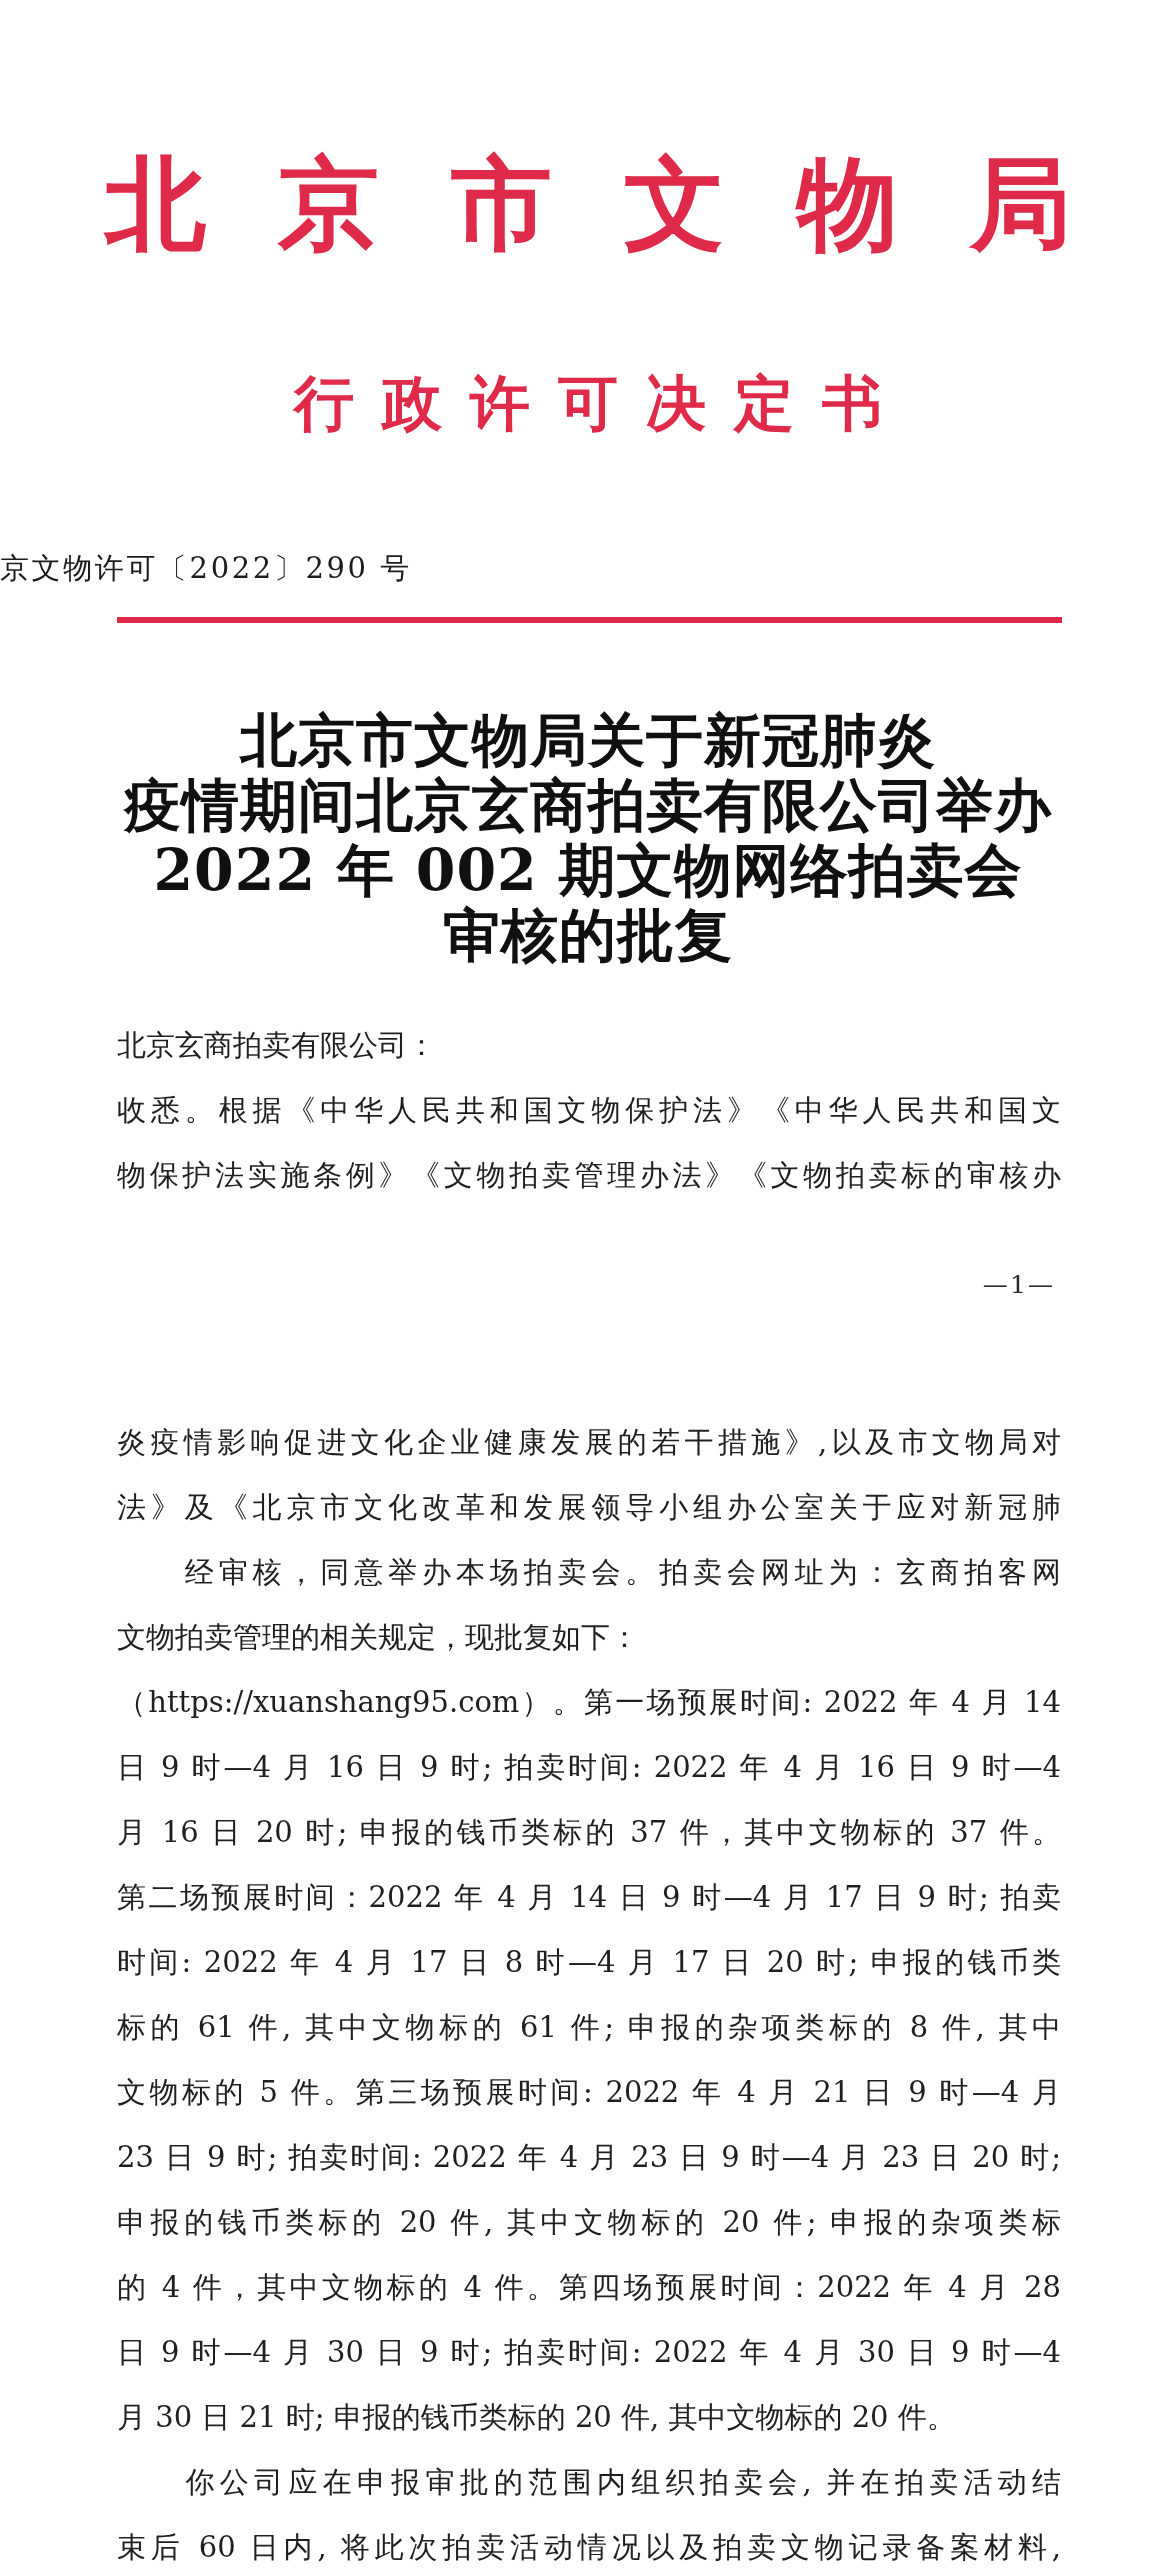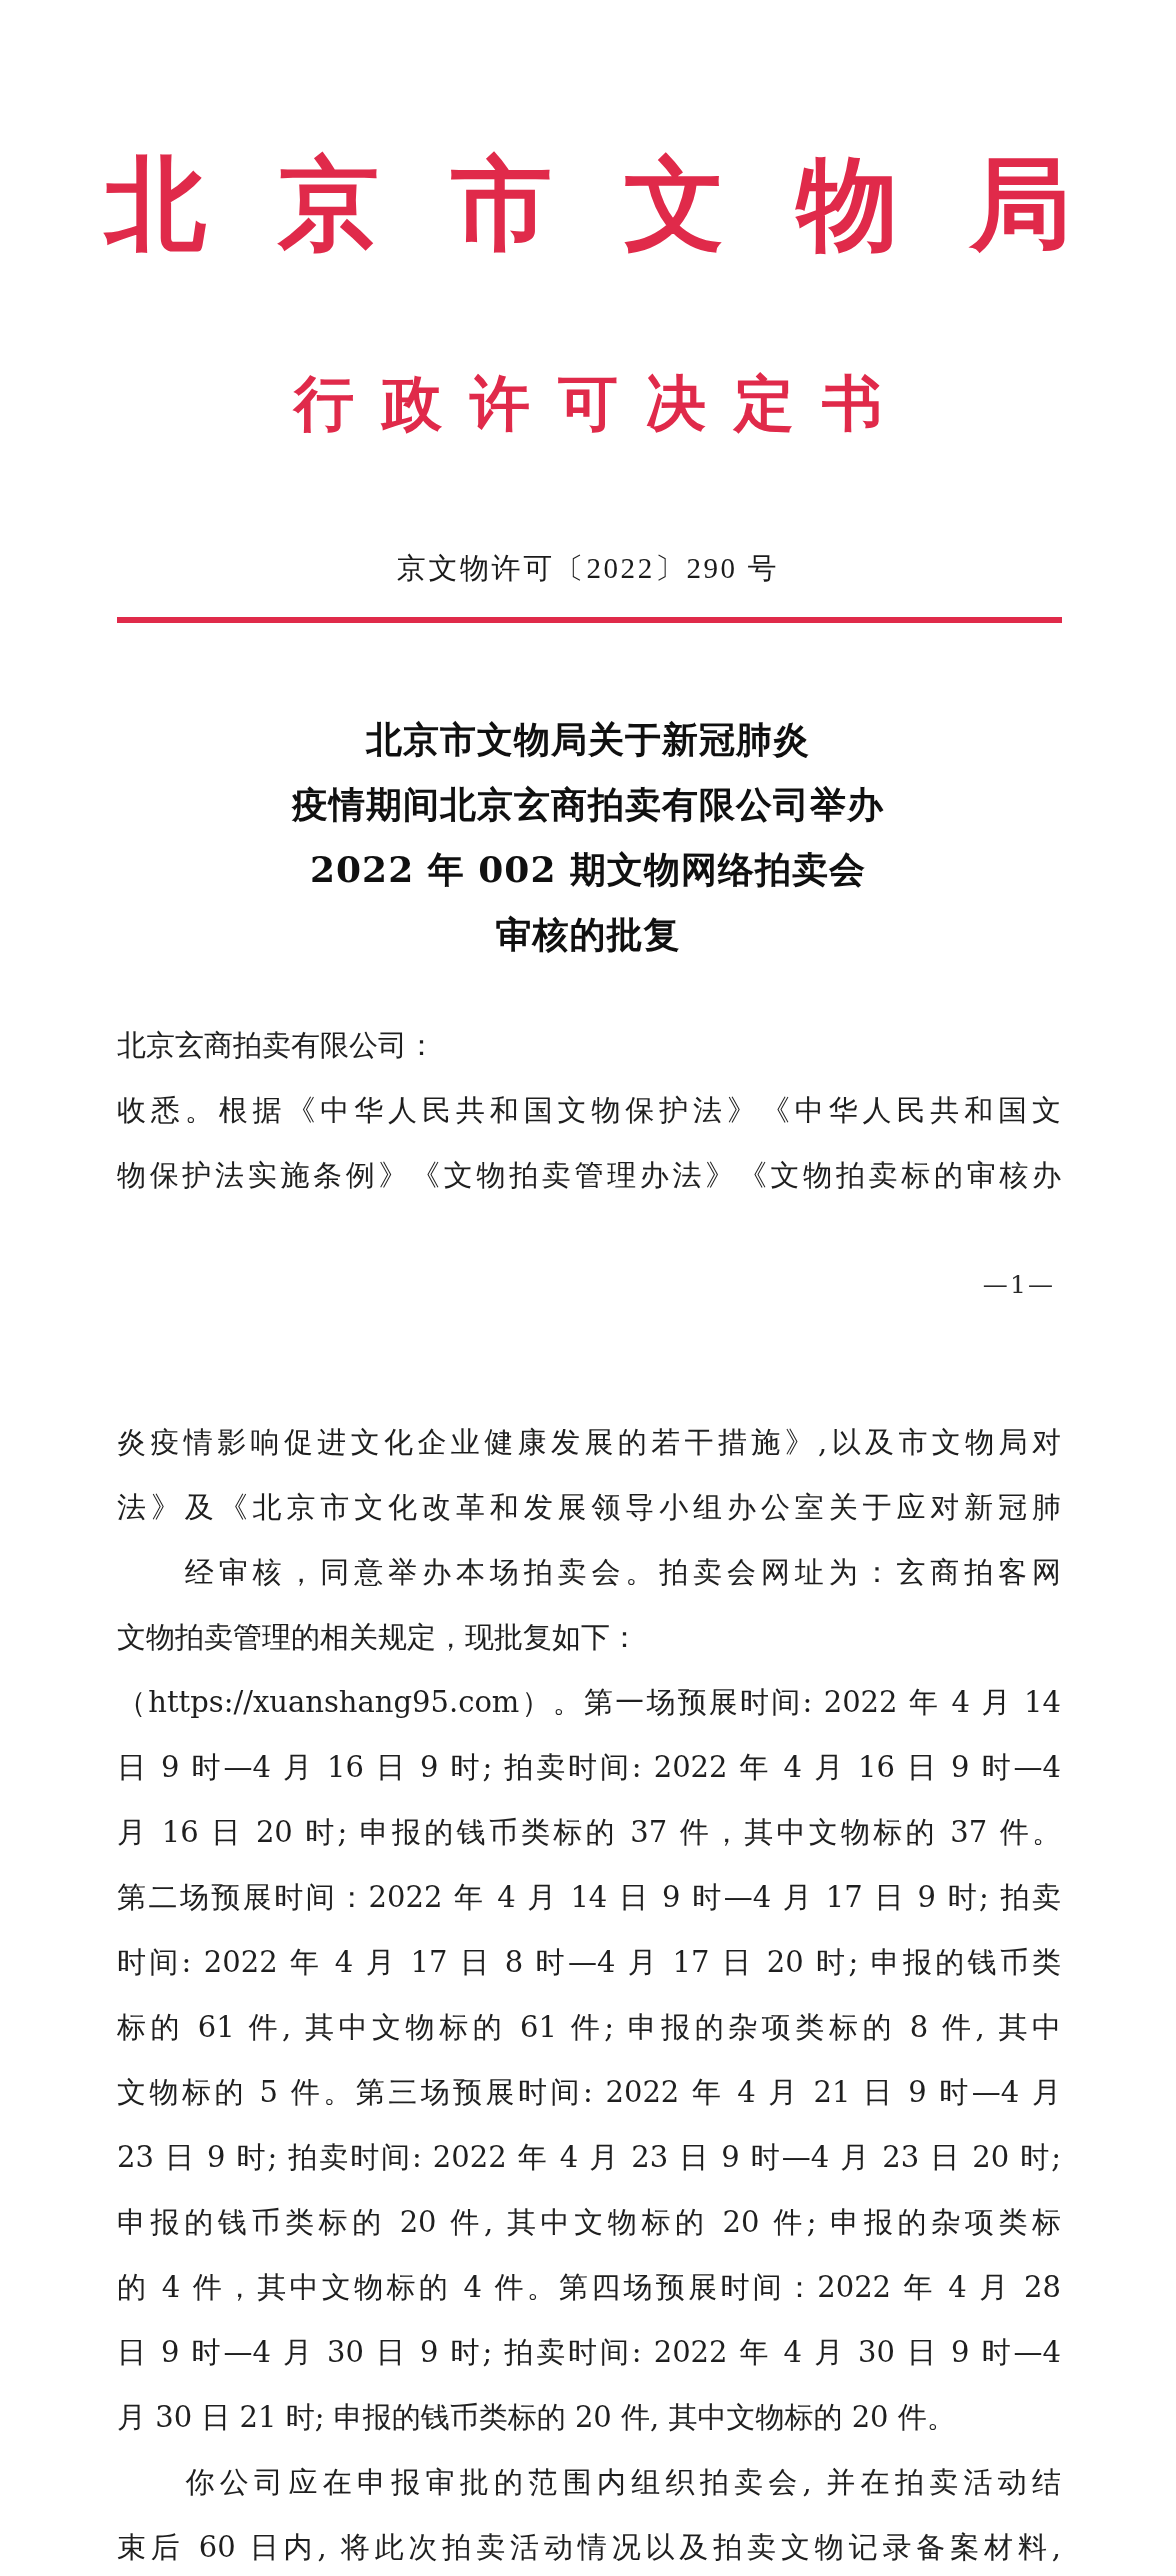--- a/index.html
+++ b/index.html
@@ -20,32 +20,32 @@
     transform:translateX(36px);
   }
   .doc-type{
     position:absolute;top:371px;left:0;width:100%;
     text-align:center;font-size:60px;line-height:65px;font-weight:700;
     color:var(--red,#e02a4a);letter-spacing:28px;white-space:nowrap;
     transform:translateX(14px);
   }
   .doc-number{
     position:absolute;top:552px;left:0;width:100%;
-    text-align:center;font-size:29px;line-height:32px;
-    letter-spacing:2.6px;color:#1b1b1b;white-space:nowrap;font-family:Liberation Serif, serif;
+    font-size:29px;line-height:32px;
+    letter-spacing:2.6px;color:#1b1b1b;white-space:nowrap;
   }
   .red-rule{
     position:absolute;top:617px;left:117px;width:945px;height:5.7px;
     background:var(--red,#e02a4a);
   }
   
   .title-block{position:absolute;top:707px;left:0;width:100%;}
   .title-block .line{
     text-align:center;text-align-last:center;
-    font-size:36px;line-height:65px;height:65px;
+    font-size:57px;line-height:65px;height:65px;
     font-weight:800;color:#101010;letter-spacing:1px;white-space:nowrap;
   }
   
   .body-page{position:absolute;left:117px;width:944px;}
   .body-page .line{
     font-size:29px;color:#1f1f1f;
     text-align:justify;text-align-last:justify;
   }
   .page1{top:1013px}
   .page2{top:1410px}

